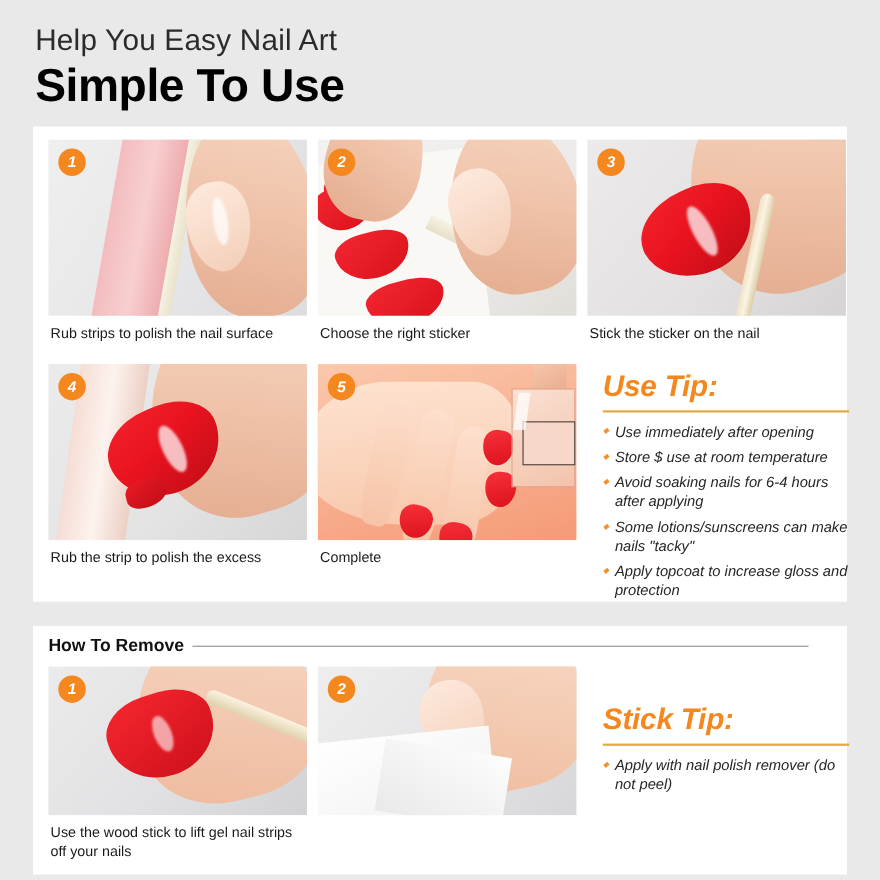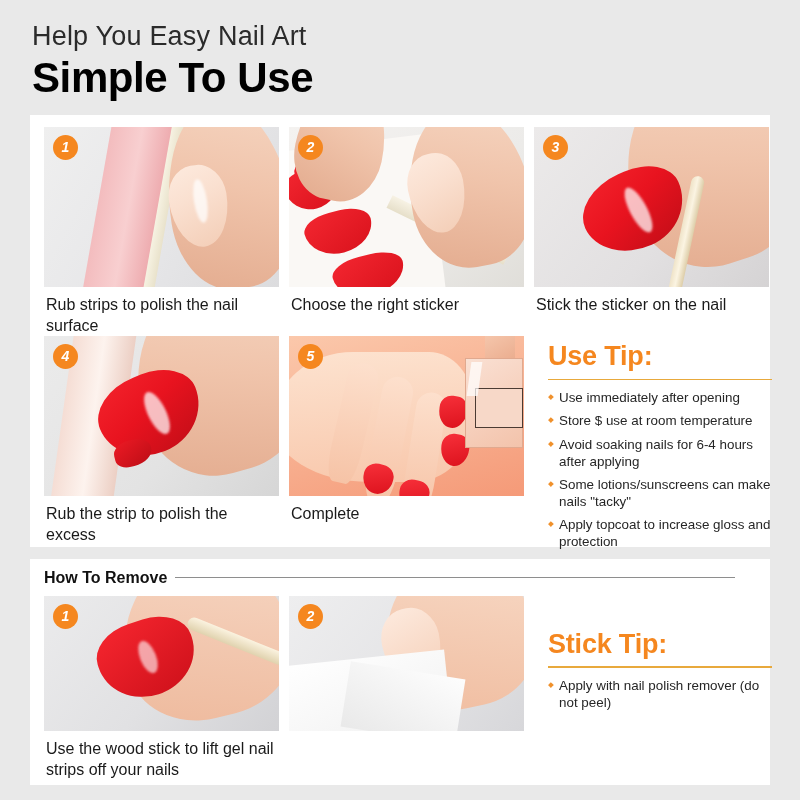--- a/index.html
+++ b/index.html
@@ -28,21 +28,21 @@
     line-height: 1.12;
     margin-top: 2px;
   }
 
   
   .card {
     background: #fff;
     margin: 0 30px;
   }
   .card-use { margin-top: 14px; padding: 12px 14px 10px 14px; height: 432px; }
-  .card-remove { margin-top: 12px; padding: 10px 14px 28px 14px; height: 226px; }
+  .card-remove { margin-top: 22px; padding: 10px 14px 28px 14px; height: 226px; }
 
   .grid { display: flex; gap: 10px; }
   .col { width: 235px; }
 
   
   .panel {
     position: relative;
     width: 235px;
     height: 160px;
     overflow: hidden;
@@ -61,21 +61,21 @@
     font-weight: 700;
     font-style: italic;
     display: flex;
     align-items: center;
     justify-content: center;
     z-index: 9;
     line-height: 1;
   }
 
   .caption {
-    font-size: 16px;
+    font-size: 13px;
     line-height: 1.32;
     color: #1a1a1a;
     padding: 7px 2px 0 2px;
     min-height: 44px;
   }
 
   
   .scene { position: absolute; inset: 0; }
 
   
@@ -245,21 +245,21 @@
   .r2 .n { position:absolute; top: 12px; left: 94px; width: 58px; height: 78px;
            background: linear-gradient(160deg,#fdeade,#f5cfb8); border-radius: 46% 46% 50% 50%/40% 40% 60% 60%; transform: rotate(-12deg); }
   .r2 .pad { position:absolute; top: 62px; left: -8px; width: 168px; height: 86px;
              background: linear-gradient(160deg,#ffffff,#f0f0f0); transform: rotate(-6deg); }
   .r2 .pad2 { position:absolute; top: 74px; left: 56px; width: 116px; height: 66px;
               background: linear-gradient(200deg,#fdfdfd,#e9e9e9); transform: rotate(9deg); }
   .r2 .thumb { position:absolute; top: 104px; left: 66px; width: 66px; height: 48px;
                background: linear-gradient(180deg,#f6b49b,#ef9177); border-radius: 50% 50% 40% 40%; }
 
   
-  .tipbox { width: 252px; padding-left: 14px; padding-top: 6px; }
+  .tipbox { width: 252px; padding-left: 14px; padding-top: 6px; font-style: italic; }
   .tip-title {
     font-size: 27px;
     font-weight: 700;
     color: #f5871f;
     letter-spacing: -.2px;
     line-height: 1.1;
   }
   .tip-rule {
     height: 1.6px;
     background: #e8a93c;

